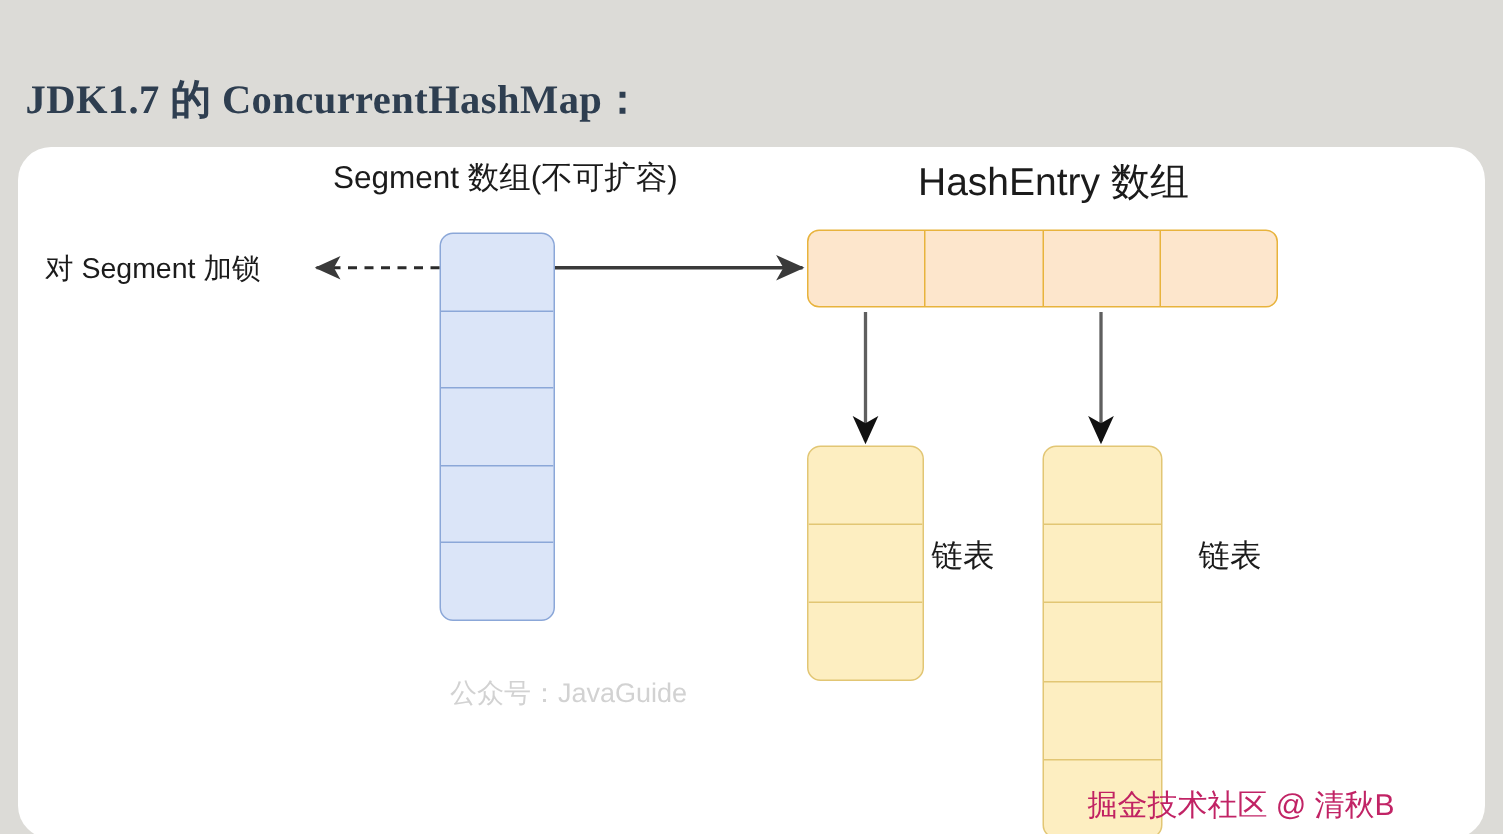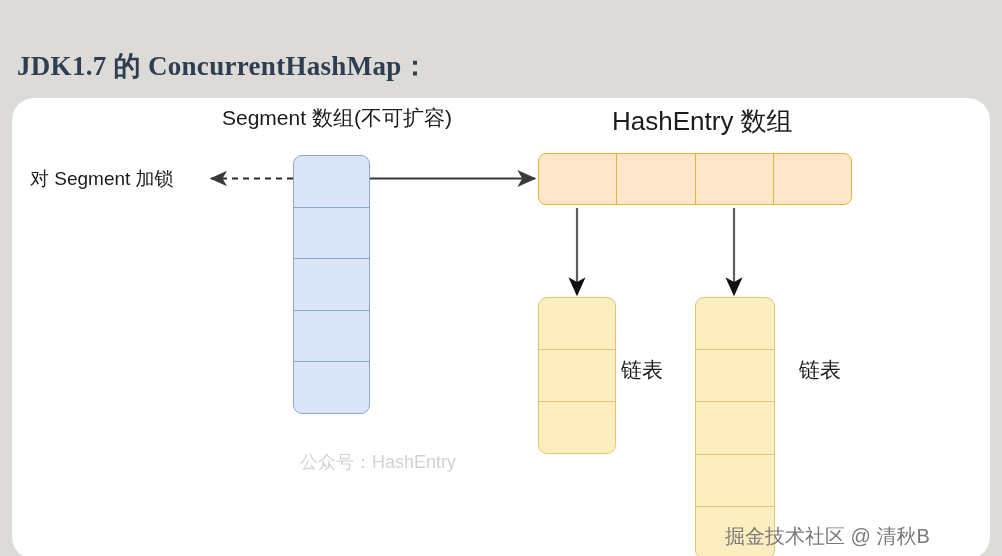--- a/index.html
+++ b/index.html
@@ -179,21 +179,21 @@
     top: 352px;
     color: #d2d2d2;
     font-size: 18px;
     line-height: 24px;
     white-space: nowrap;
   }
   .watermark {
     position: absolute;
     left: 713px;
     top: 425px;
-    color: #737373;
+    color: #be185d;
     font-size: 20px;
     white-space: nowrap;
     opacity: 0.95;
   }
 </style>
 </head>
 <body>
 
 <div id="stage">
 
@@ -254,20 +254,20 @@
         <line x1="358" y1="80.5" x2="523" y2="80.5" stroke="#3a3a3a" stroke-width="2.2" marker-end="url(#ah)"></line>
 
         <line x1="281" y1="80.5" x2="199" y2="80.5" stroke="#2b2b2b" stroke-width="2" stroke-dasharray="6,5" marker-end="url(#ah)"></line>
 
         <line x1="565" y1="110" x2="565" y2="196" stroke="#5f5f5f" stroke-width="2.2" marker-end="url(#ah-down)"></line>
 
         <line x1="722" y1="110" x2="722" y2="196" stroke="#5f5f5f" stroke-width="2.2" marker-end="url(#ah-down)"></line>
       </svg>
 
       <div class="attribution">
-        <div>公众号：HashEntry</div>
+        <div>公众号：JavaGuide</div>
       </div>
 
       <div class="watermark">掘金技术社区 @ 清秋B</div>
 
     </div>
   </div>
 </div>
 
 </body></html>

